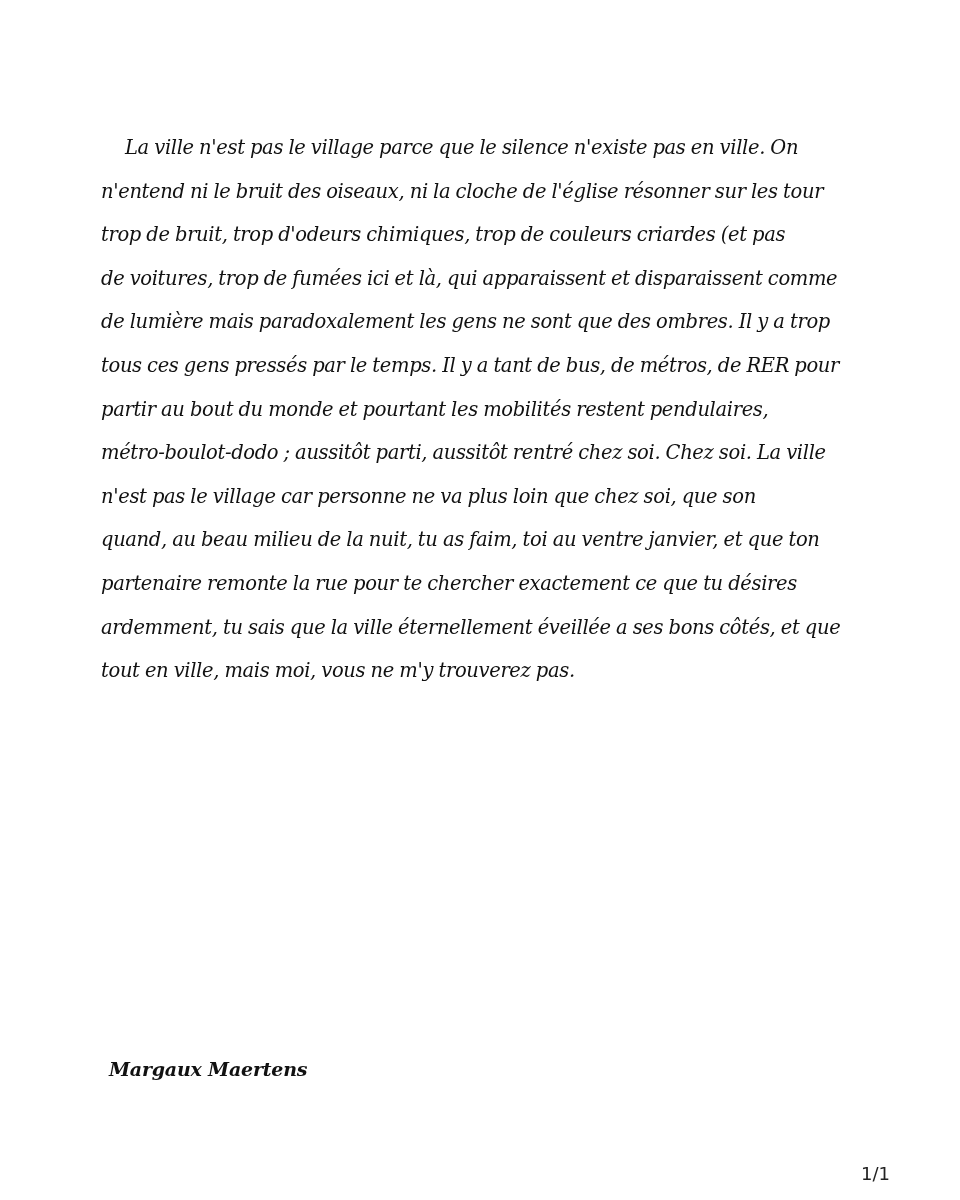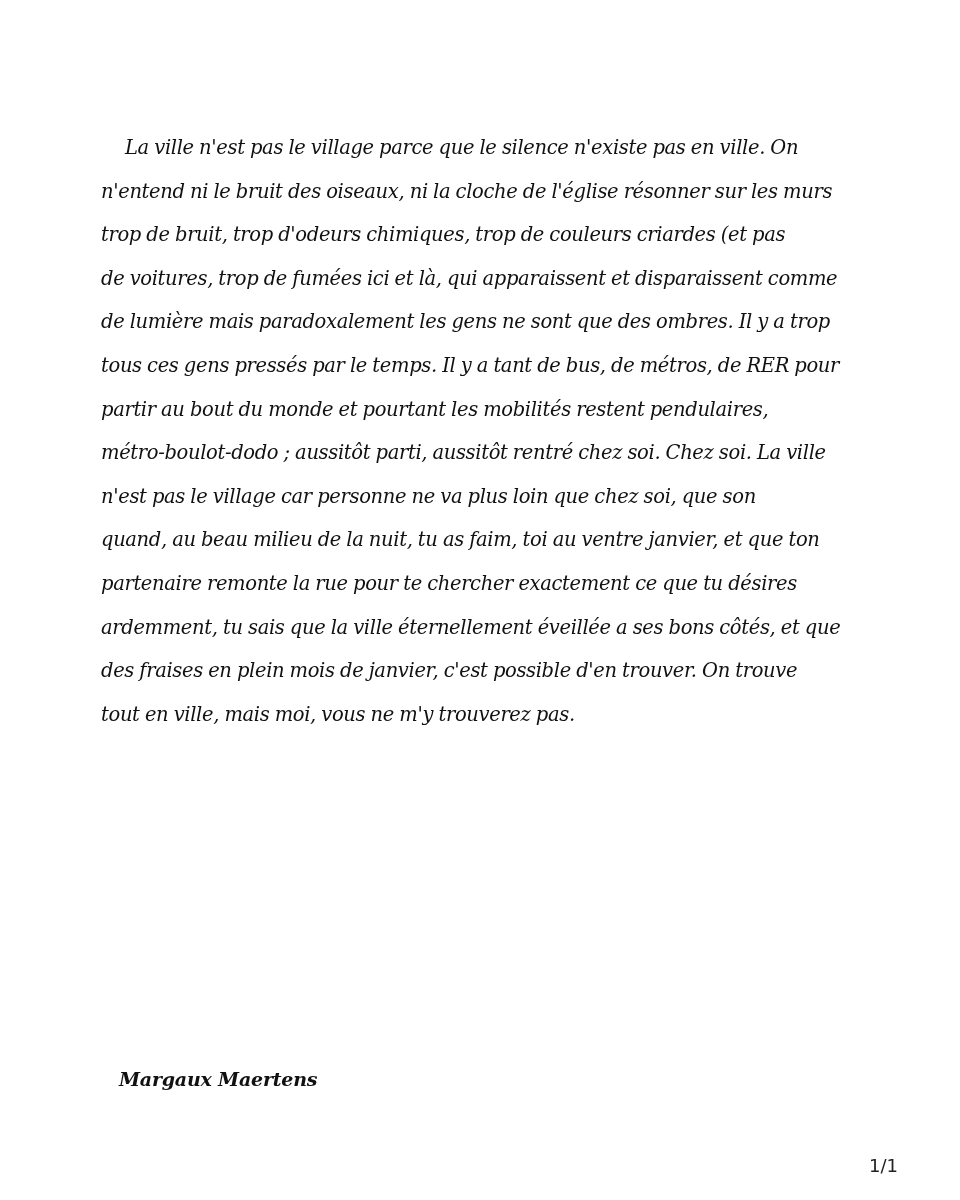--- a/index.html
+++ b/index.html
@@ -40,57 +40,56 @@
       display: block;
       white-space: nowrap;
     }
     .body-text .line.first {
       text-indent: 24px;
     }
     .signature {
       position: absolute;
       left: 101px;
       top: 1038px;
-      margin: 18px;
+      margin: 8px;
       font-family: "DejaVu Serif", serif;
       font-style: italic;
       font-weight: bold;
       font-size: 19px;
       line-height: 30px;
       color: #111111;
       letter-spacing: -0.2px;
     }
     .page-number {
       position: absolute;
       right: 62px;
       top: 1145px;
-      margin: 0;
+      margin: 8px;
       font-family: "DejaVu Sans", sans-serif;
       font-size: 18px;
       line-height: 26px;
       color: #222222;
     }
   </style>
 </head>
 <body>
 
 <div class="page">
   <p class="body-text">
     <span class="line first">La ville n'est pas le village parce que le silence n'existe pas en ville. On</span>
-    <span class="line">n'entend ni le bruit des oiseaux, ni la cloche de l'église résonner sur les murs</span>
+    <span class="line">n'entend ni le bruit des oiseaux, ni la cloche de l'église résonner sur les tour</span>
     <span class="line">trop de bruit, trop d'odeurs chimiques, trop de couleurs criardes (et pas</span>
     <span class="line">de voitures, trop de fumées ici et là, qui apparaissent et disparaissent comme</span>
     <span class="line">de lumière mais paradoxalement les gens ne sont que des ombres. Il y a trop</span>
     <span class="line">tous ces gens pressés par le temps. Il y a tant de bus, de métros, de RER pour</span>
     <span class="line">partir au bout du monde et pourtant les mobilités restent pendulaires,</span>
     <span class="line">métro-boulot-dodo ; aussitôt parti, aussitôt rentré chez soi. Chez soi. La ville</span>
     <span class="line">n'est pas le village car personne ne va plus loin que chez soi, que son</span>
     <span class="line">quand, au beau milieu de la nuit, tu as faim, toi au ventre janvier, et que ton</span>
     <span class="line">partenaire remonte la rue pour te chercher exactement ce que tu désires</span>
     <span class="line">ardemment, tu sais que la ville éternellement éveillée a ses bons côtés, et que</span>
-    <span class="line">des fraises en plein mois de janvier, c'est possible d'en trouver. On trouve</span>
     <span class="line">tout en ville, mais moi, vous ne m'y trouverez pas.</span>
   </p>
 
   <p class="signature">Margaux Maertens</p>
 
   <p class="page-number">1/1</p>
 </div>
 
 </body></html>

